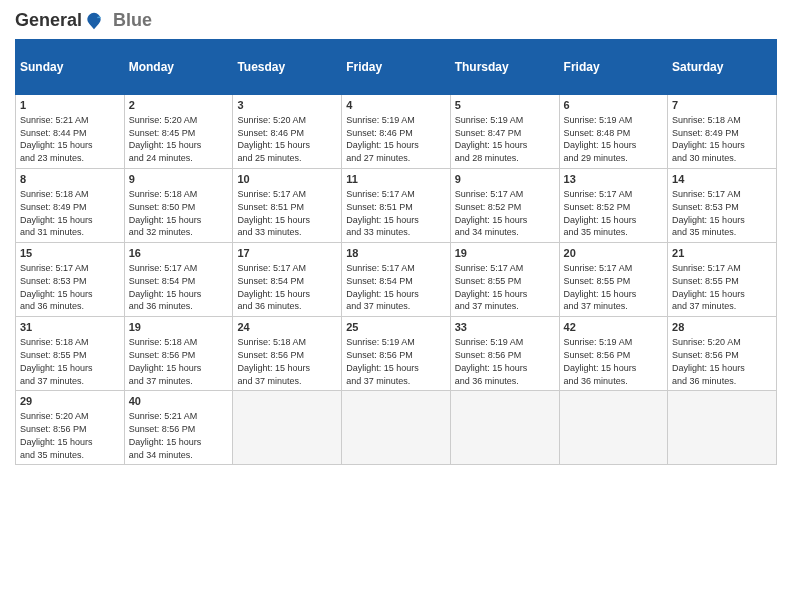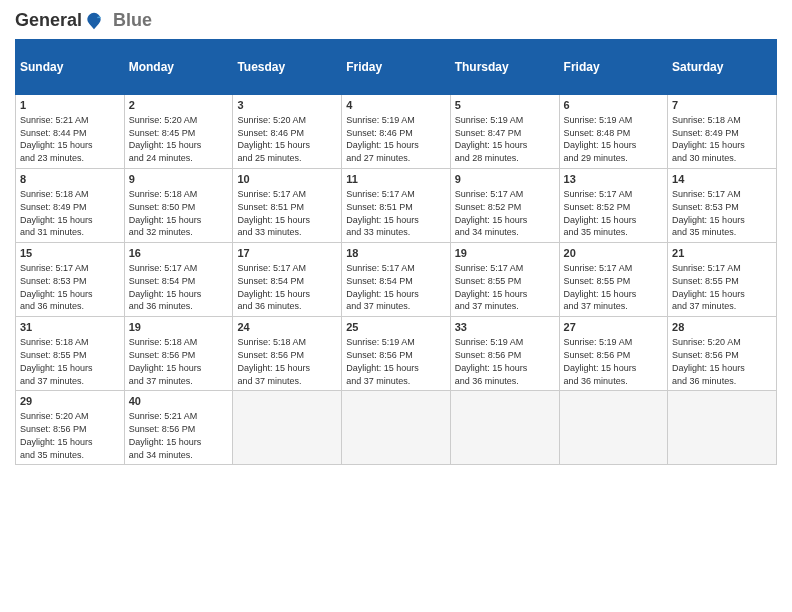--- a/index.html
+++ b/index.html
@@ -157,21 +157,21 @@
           <td><span class="day-num">19</span><span class="day-info">Sunrise: 5:17 AM<br>Sunset: 8:55 PM<br>Daylight: 15 hours<br>and 37 minutes.</span></td>
           <td><span class="day-num">20</span><span class="day-info">Sunrise: 5:17 AM<br>Sunset: 8:55 PM<br>Daylight: 15 hours<br>and 37 minutes.</span></td>
           <td><span class="day-num">21</span><span class="day-info">Sunrise: 5:17 AM<br>Sunset: 8:55 PM<br>Daylight: 15 hours<br>and 37 minutes.</span></td>
         </tr>
         <tr>
           <td><span class="day-num">31</span><span class="day-info">Sunrise: 5:18 AM<br>Sunset: 8:55 PM<br>Daylight: 15 hours<br>and 37 minutes.</span></td>
           <td><span class="day-num">19</span><span class="day-info">Sunrise: 5:18 AM<br>Sunset: 8:56 PM<br>Daylight: 15 hours<br>and 37 minutes.</span></td>
           <td><span class="day-num">24</span><span class="day-info">Sunrise: 5:18 AM<br>Sunset: 8:56 PM<br>Daylight: 15 hours<br>and 37 minutes.</span></td>
           <td><span class="day-num">25</span><span class="day-info">Sunrise: 5:19 AM<br>Sunset: 8:56 PM<br>Daylight: 15 hours<br>and 37 minutes.</span></td>
           <td><span class="day-num">33</span><span class="day-info">Sunrise: 5:19 AM<br>Sunset: 8:56 PM<br>Daylight: 15 hours<br>and 36 minutes.</span></td>
-          <td><span class="day-num">27</span><span class="day-info">Sunrise: 5:19 AM<br>Sunset: 8:56 PM<br>Daylight: 15 hours<br>and 36 minutes.</span></td>
+          <td><span class="day-num">42</span><span class="day-info">Sunrise: 5:19 AM<br>Sunset: 8:56 PM<br>Daylight: 15 hours<br>and 36 minutes.</span></td>
           <td><span class="day-num">28</span><span class="day-info">Sunrise: 5:20 AM<br>Sunset: 8:56 PM<br>Daylight: 15 hours<br>and 36 minutes.</span></td>
         </tr>
         <tr>
           <td><span class="day-num">29</span><span class="day-info">Sunrise: 5:20 AM<br>Sunset: 8:56 PM<br>Daylight: 15 hours<br>and 35 minutes.</span></td>
           <td><span class="day-num">40</span><span class="day-info">Sunrise: 5:21 AM<br>Sunset: 8:56 PM<br>Daylight: 15 hours<br>and 34 minutes.</span></td>
           <td class="empty"></td>
           <td class="empty"></td>
           <td class="empty"></td>
           <td class="empty"></td>
           <td class="empty"></td>

